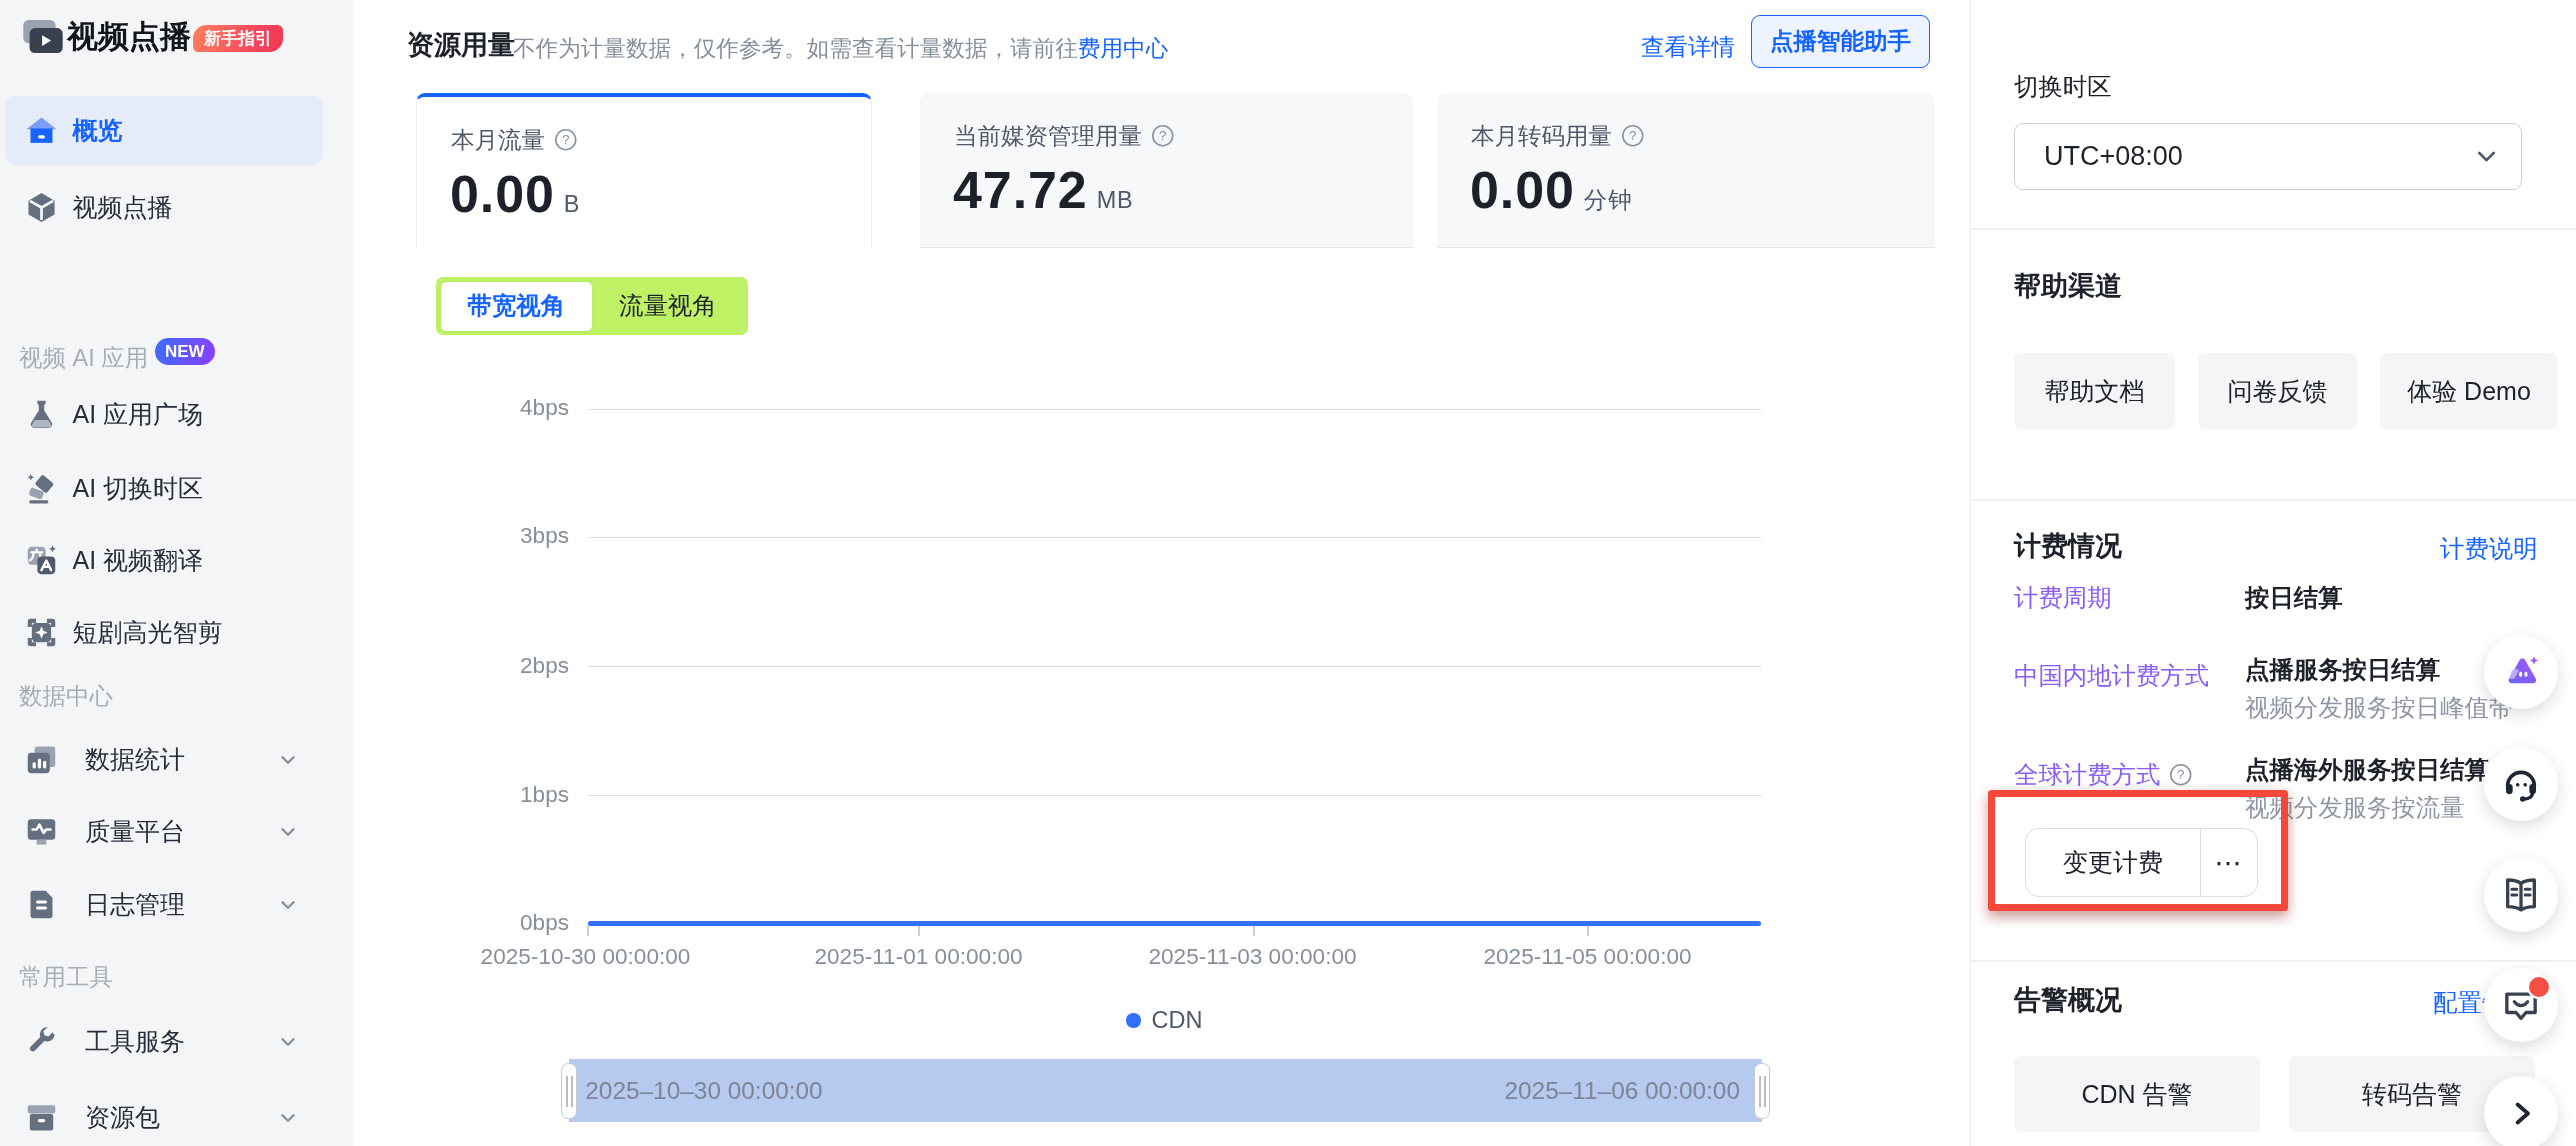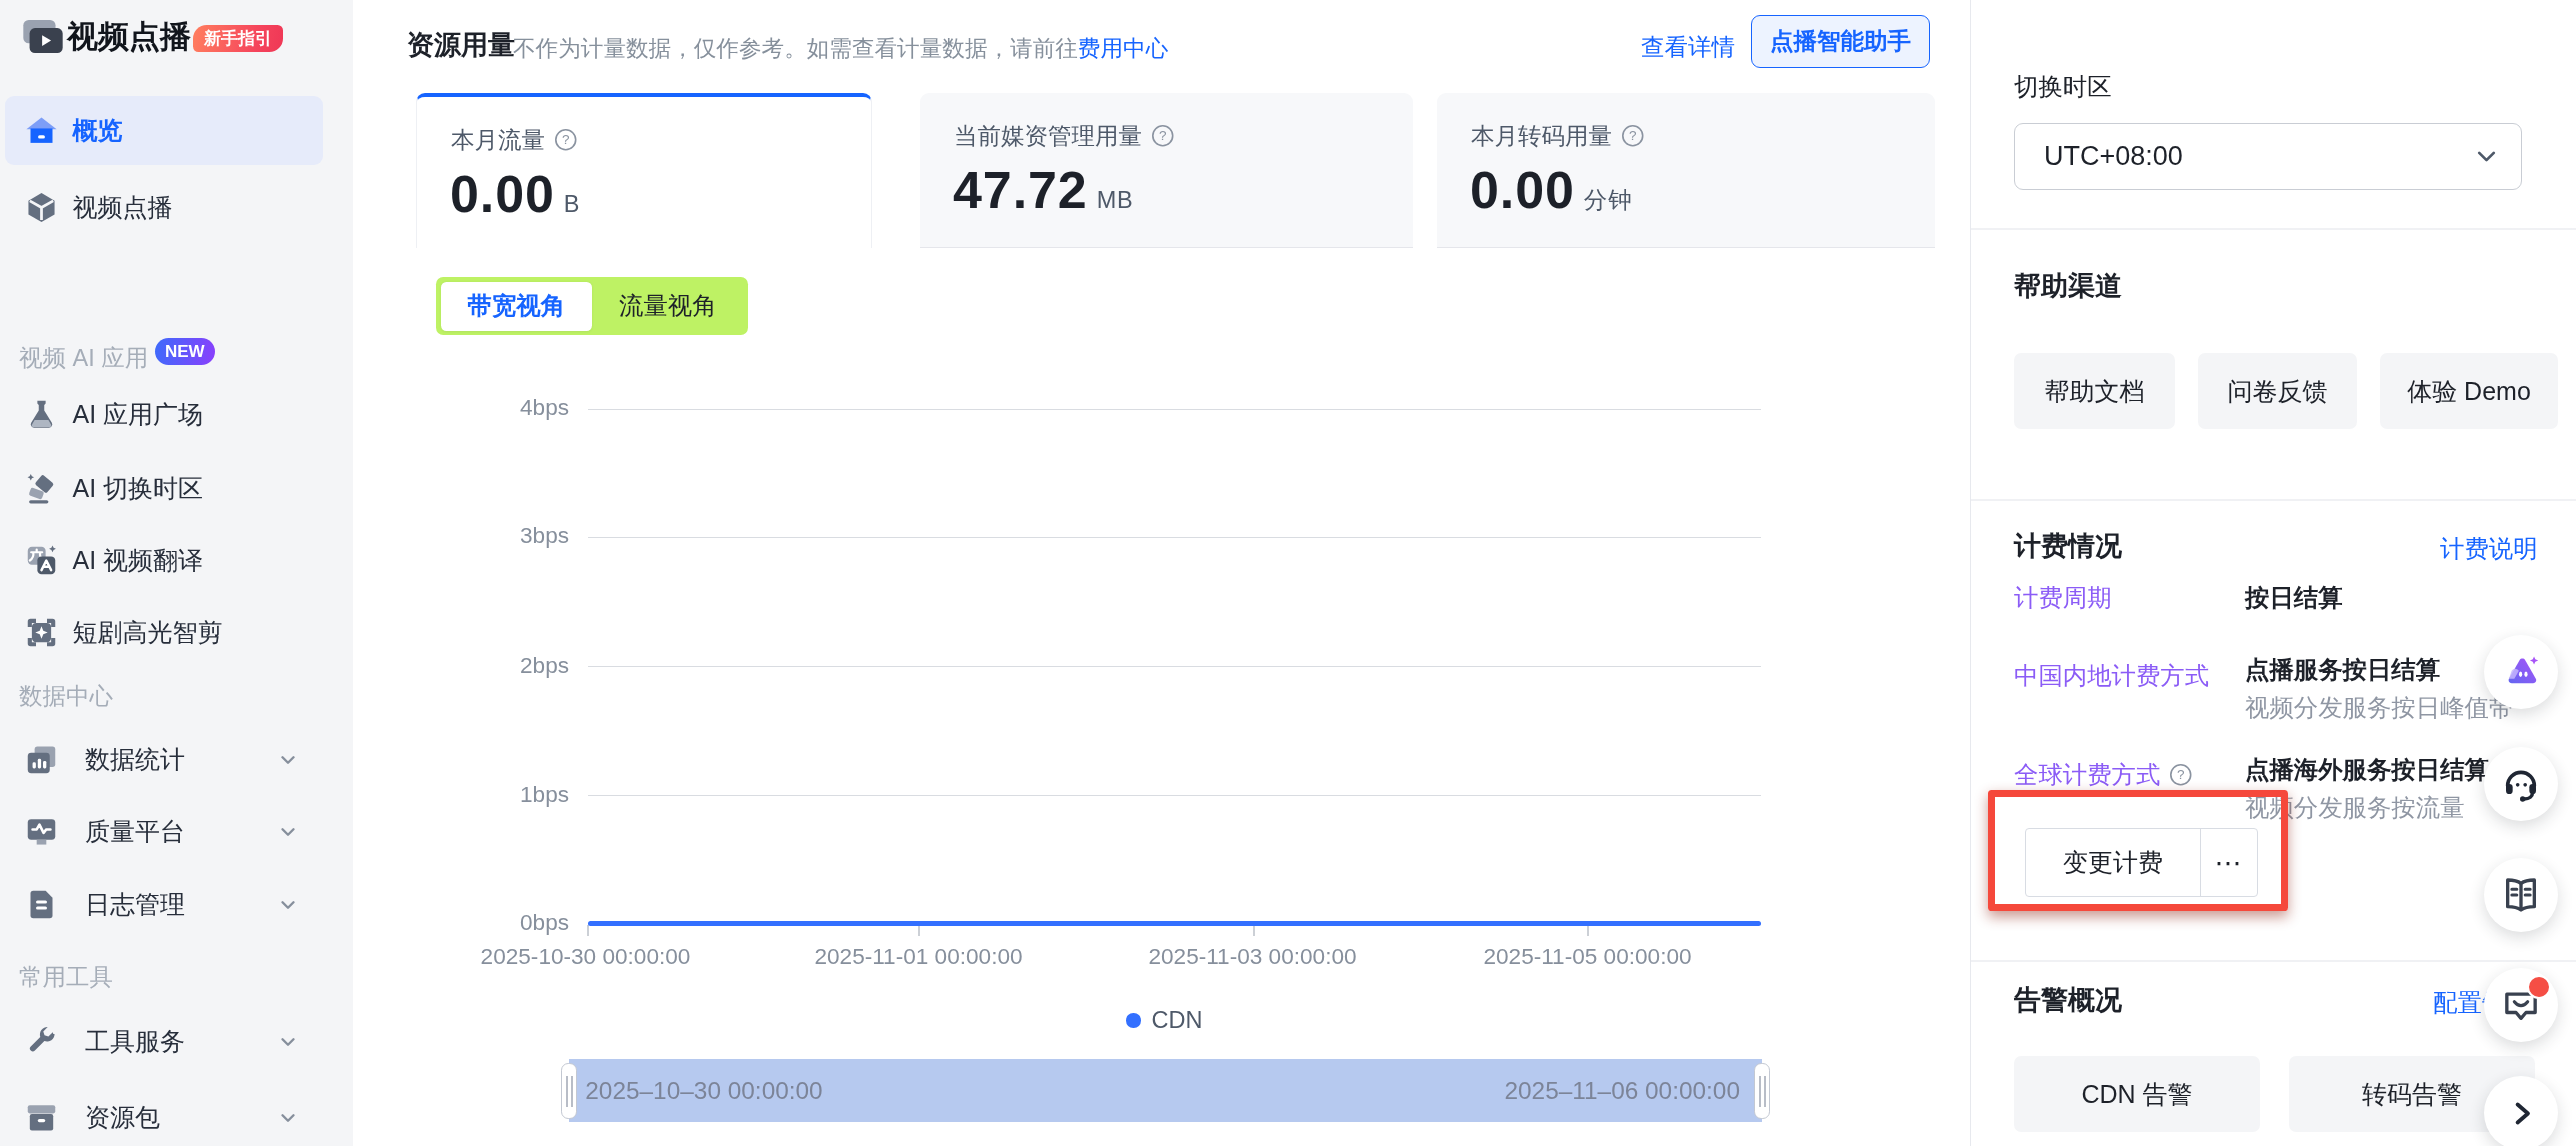--- a/index.html
+++ b/index.html
@@ -74,21 +74,21 @@
   .rp-title{position:absolute;left:2014px;font-size:27px;font-weight:bold;color:#1d2129;}
   .tz-select{position:absolute;left:2014px;top:123px;width:508px;height:67px;border:1.8px solid #c9cdd4;border-radius:9px;
       box-sizing:border-box;display:flex;align-items:center;cursor:pointer;background:#fff;}
   .tz-select .val{margin-left:29px;font-size:27px;color:#1d2129;}
   .tz-select .chev{position:absolute;right:22px;top:20px;width:25px;height:25px;}
   .gbtn{position:absolute;background:#f4f5f7;border-radius:7.2px;font-size:25px;color:#1d2129;display:flex;align-items:center;justify-content:center;cursor:pointer;}
   .rp-link{position:absolute;font-size:24.4px;color:#1664ff;cursor:pointer;}
   .brow-l{position:absolute;left:2014px;font-size:24.4px;color:#8b5cf6;display:flex;align-items:center;gap:9px;}
   .brow-v{position:absolute;left:2245px;font-size:24.4px;color:#1d2129;font-weight:600;}
   .brow-s{position:absolute;left:2245px;font-size:24.4px;color:#8f96a3;white-space:nowrap;}
-  .split{position:absolute;left:2025px;top:828px;width:233px;height:69px;border:1.8px solid #d8dce3;border-radius:4px;
+  .split{position:absolute;left:2025px;top:828px;width:233px;height:69px;border:1.8px solid #d8dce3;border-radius:14px;
       box-sizing:border-box;display:flex;background:#fff;overflow:hidden;}
   .split .sb1{flex:1;display:flex;align-items:center;justify-content:center;font-size:25px;color:#1d2129;cursor:pointer;}
   .split .sdv{width:0.9px;background:#d8dce3;}
   .split .sb2{width:56px;display:flex;align-items:center;justify-content:center;font-size:27px;color:#1d2129;cursor:pointer;letter-spacing:1.8px;}
   .calc-btn{position:absolute;left:2292px;top:828px;width:201px;height:69px;border:1.8px solid #d8dce3;border-radius:7.2px;
       box-sizing:border-box;background:#fff;display:flex;align-items:center;justify-content:center;gap:11px;font-size:25px;color:#1d2129;cursor:pointer;}
   .red-box{position:absolute;left:1988px;top:790px;width:300px;height:121px;border:7.2px solid #f5483b;border-radius:3.6px;
       box-shadow:0 5.4px 12.7px rgba(140,30,15,.45);box-sizing:border-box;pointer-events:none;z-index:40;}
 
   

